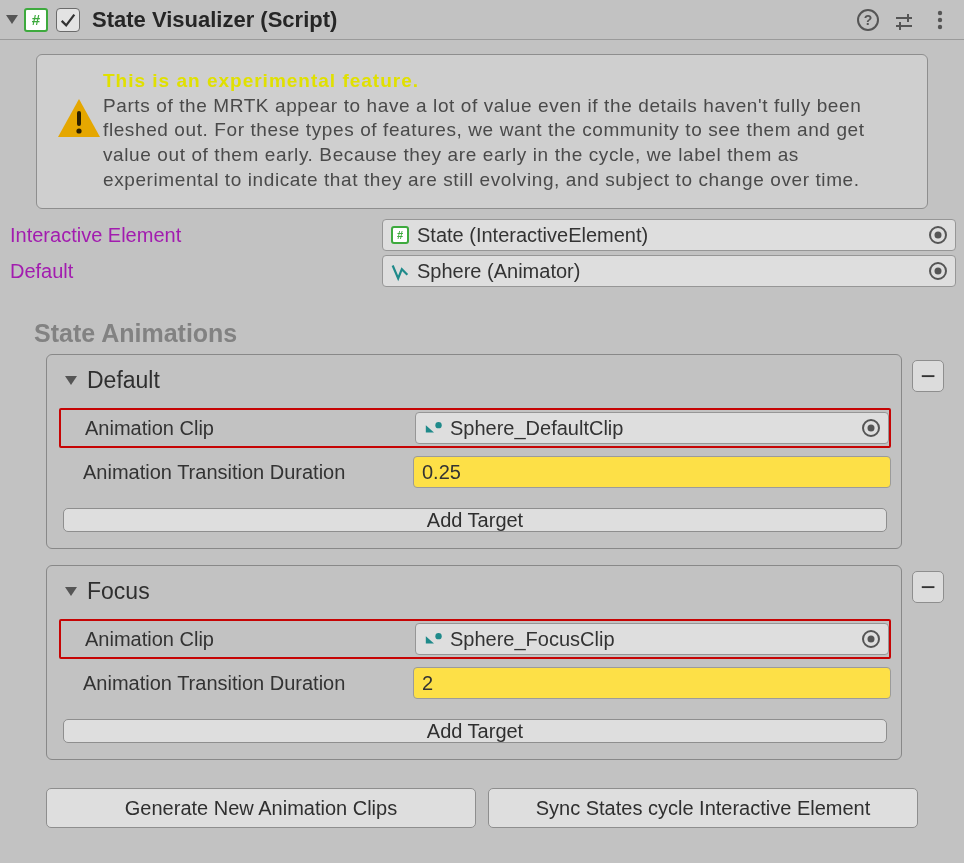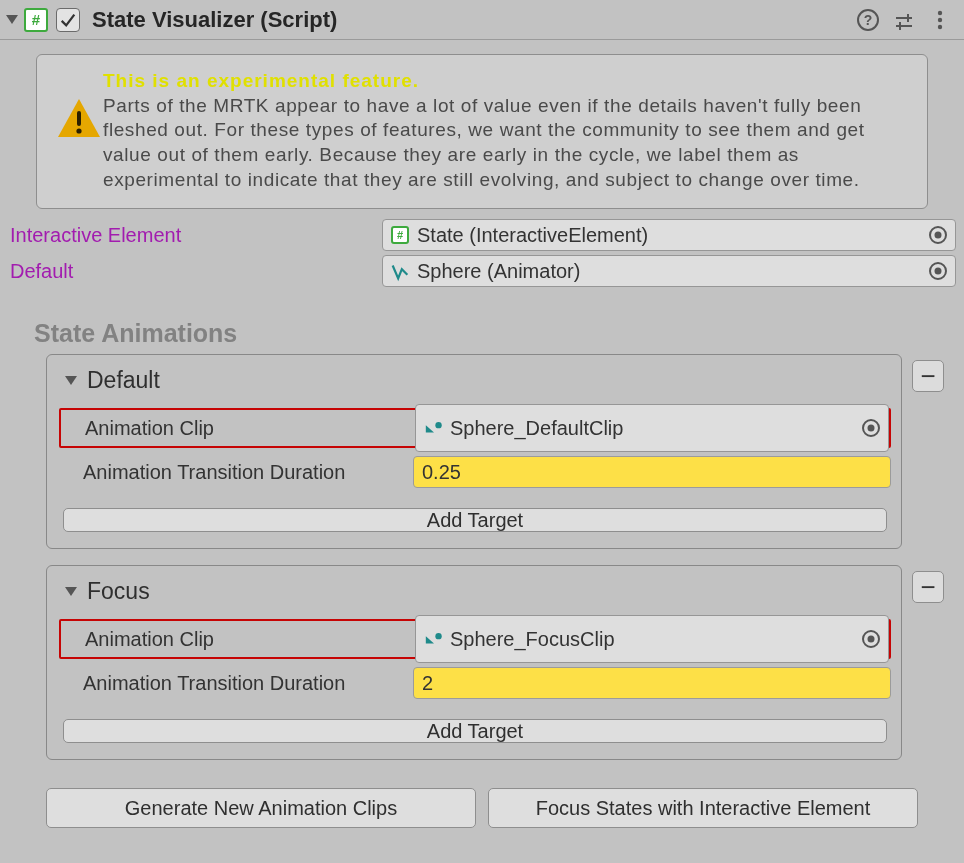--- a/index.html
+++ b/index.html
@@ -150,21 +150,21 @@
 
   .inner-row {
     display: flex;
     align-items: center;
     height: 36px;
     padding-left: 24px;
     margin-bottom: 2px;
   }
   .inner-row .lbl { width: 330px; font-size: 20px; color: #333; }
   .value-field {
-    flex: 1; height: 48px;
+    flex: 1; height: 32px;
     background: #dedede;
     border: 1px solid #969696;
     border-radius: 4px;
     display: flex; align-items: center;
     padding: 0 4px 0 8px;
   }
   .value-field .val { flex: 1; font-size: 20px; color: #333; }
   .num-input {
     flex: 1; height: 32px;
     background: #fde047;
@@ -352,16 +352,16 @@
         </div>
       </div>
 
       <div class="btn add-target-btn">Add Target</div>
     </div>
     <div class="minus-btn">−</div>
   </div>
 
   <div class="bottom-btns">
     <div class="btn">Generate New Animation Clips</div>
-    <div class="btn">Focus States with Interactive Element</div>
+    <div class="btn">Sync States cycle Interactive Element</div>
   </div>
 
 </div>
 
 </body></html>

